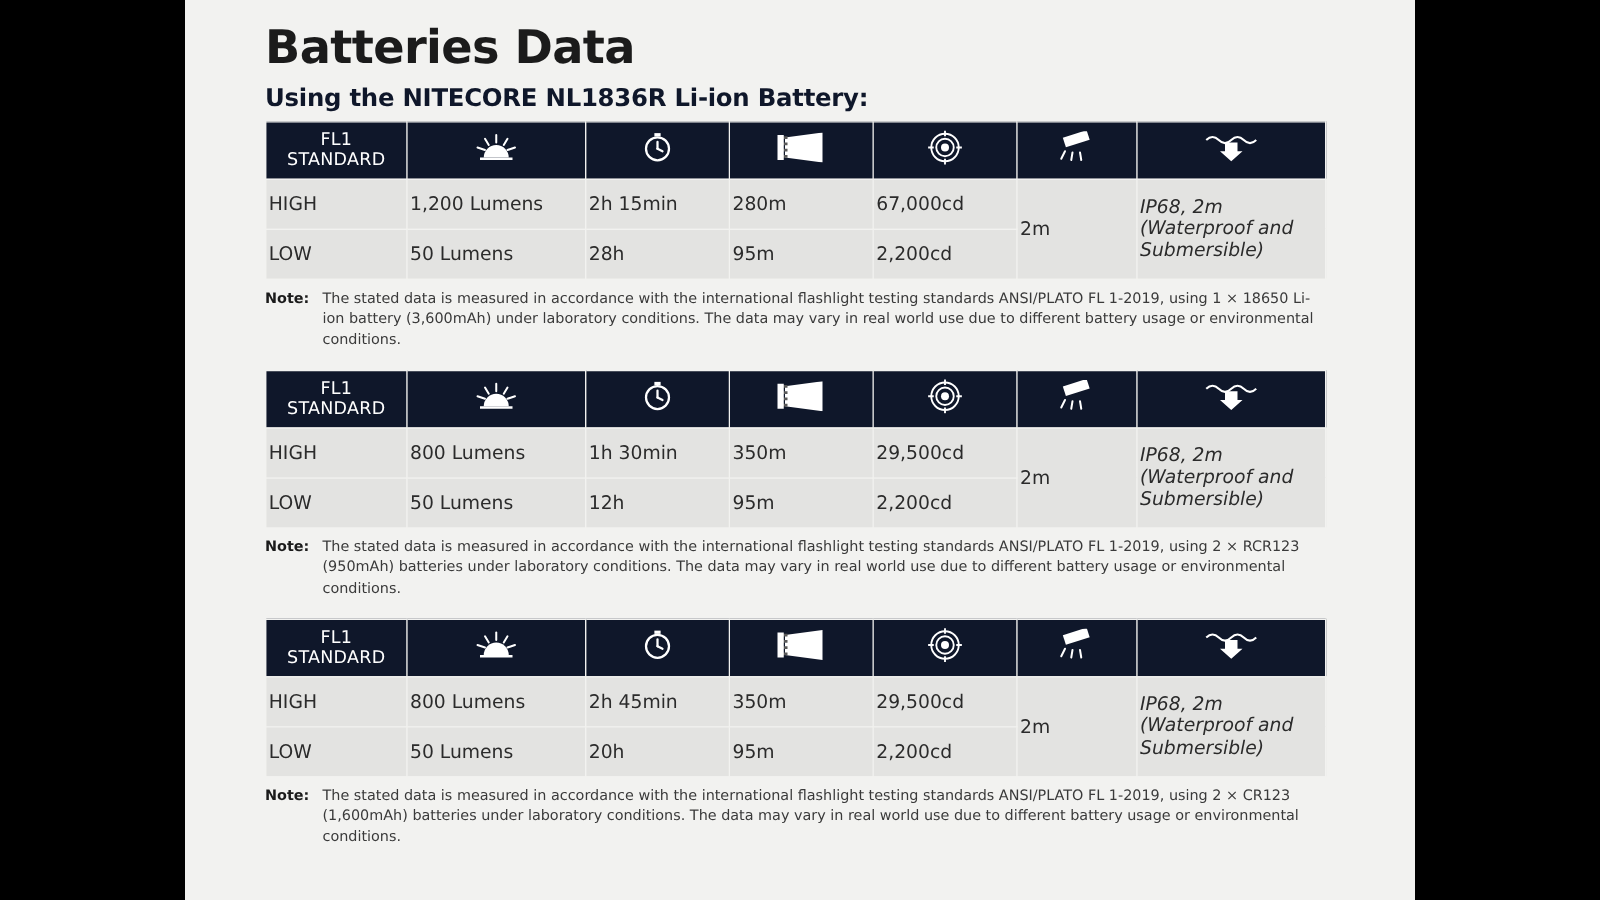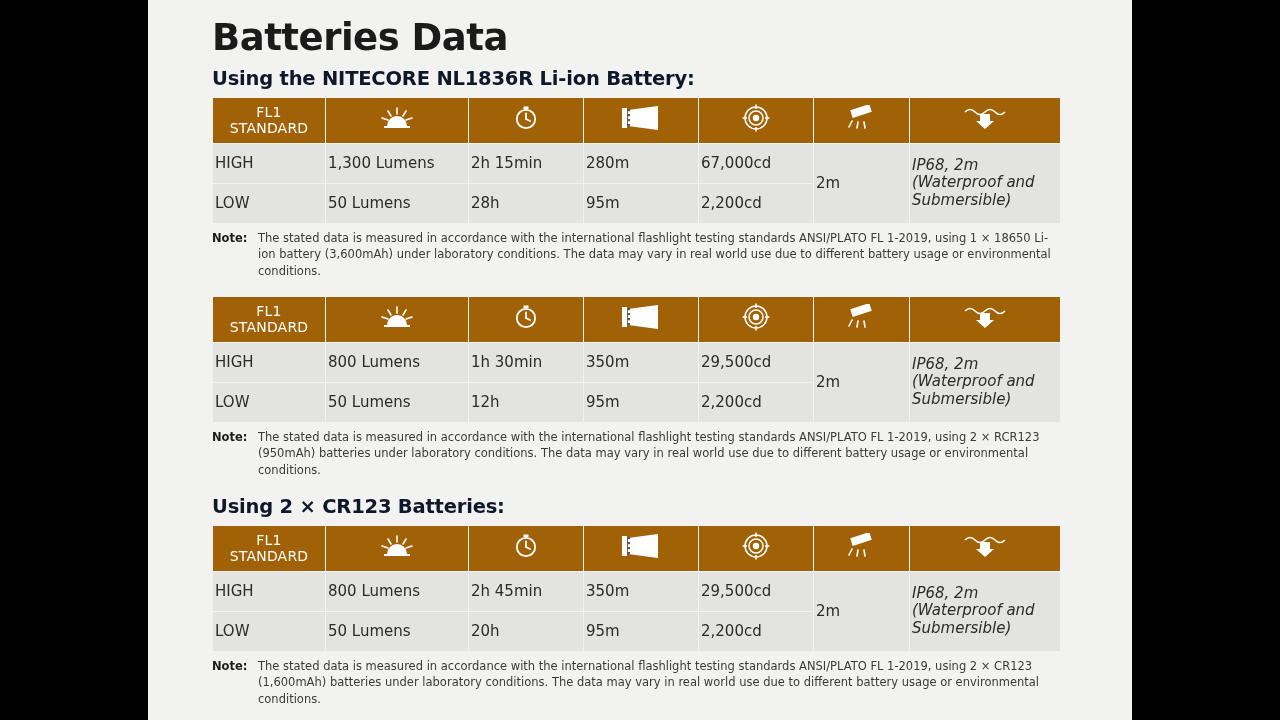--- a/index.html
+++ b/index.html
@@ -45,21 +45,21 @@
   }
   .section {
     margin-bottom: 16px;
   }
   table.spec {
     border-collapse: collapse;
     width: 840px;
     table-layout: fixed;
   }
   table.spec th {
-    background: #a16207;
+    background: #0f172a;
     color: #ffffff;
     height: 45px;
     border: 1px solid #f2f2f0;
     vertical-align: middle;
     text-align: center;
     padding: 0;
   }
   table.spec td {
     background: #e3e3e1;
     border: 1px solid #f2f2f0;
@@ -214,21 +214,21 @@
                   <path d="M4 7 q5 -5 10 0 q5 5 10 0 q5 -5 10 0 q5 5 10 0" fill="none" stroke="#ffffff" stroke-width="1.6"></path>
                   <path d="M19 9 L29 9 L29 16 L33 16 L24 24 L15 16 L19 16 Z" fill="#ffffff"></path>
                 </svg>
               </span>
             </th>
           </tr>
         </thead>
         <tbody>
           <tr>
             <td class="mode-cell">HIGH</td>
-            <td>1,300 Lumens</td>
+            <td>1,200 Lumens</td>
             <td>2h 15min</td>
             <td>280m</td>
             <td>67,000cd</td>
             <td rowspan="2">2m</td>
             <td rowspan="2" class="water-cell">IP68, 2m (Waterproof and Submersible)</td>
           </tr>
           <tr>
             <td class="mode-cell">LOW</td>
             <td>50 Lumens</td>
             <td>28h</td>
@@ -355,21 +355,20 @@
           </tr>
         </tbody>
       </table>
       <div class="note">
         <div class="note-label">Note:</div>
         <div class="note-text">The stated data is measured in accordance with the international flashlight testing standards ANSI/PLATO FL 1-2019, using 2 × RCR123 (950mAh) batteries under laboratory conditions. The data may vary in real world use due to different battery usage or environmental conditions.</div>
       </div>
     </div>
 
     <div class="section">
-      <h2 class="section-title">Using 2 × CR123 Batteries:</h2>
       <table class="spec">
         <colgroup>
           <col class="col-mode">
             <col class="col-lumens">
             <col class="col-runtime">
           <col class="col-distance">
             <col class="col-intensity">
             <col class="col-impact">
             <col class="col-water">
         </colgroup>

